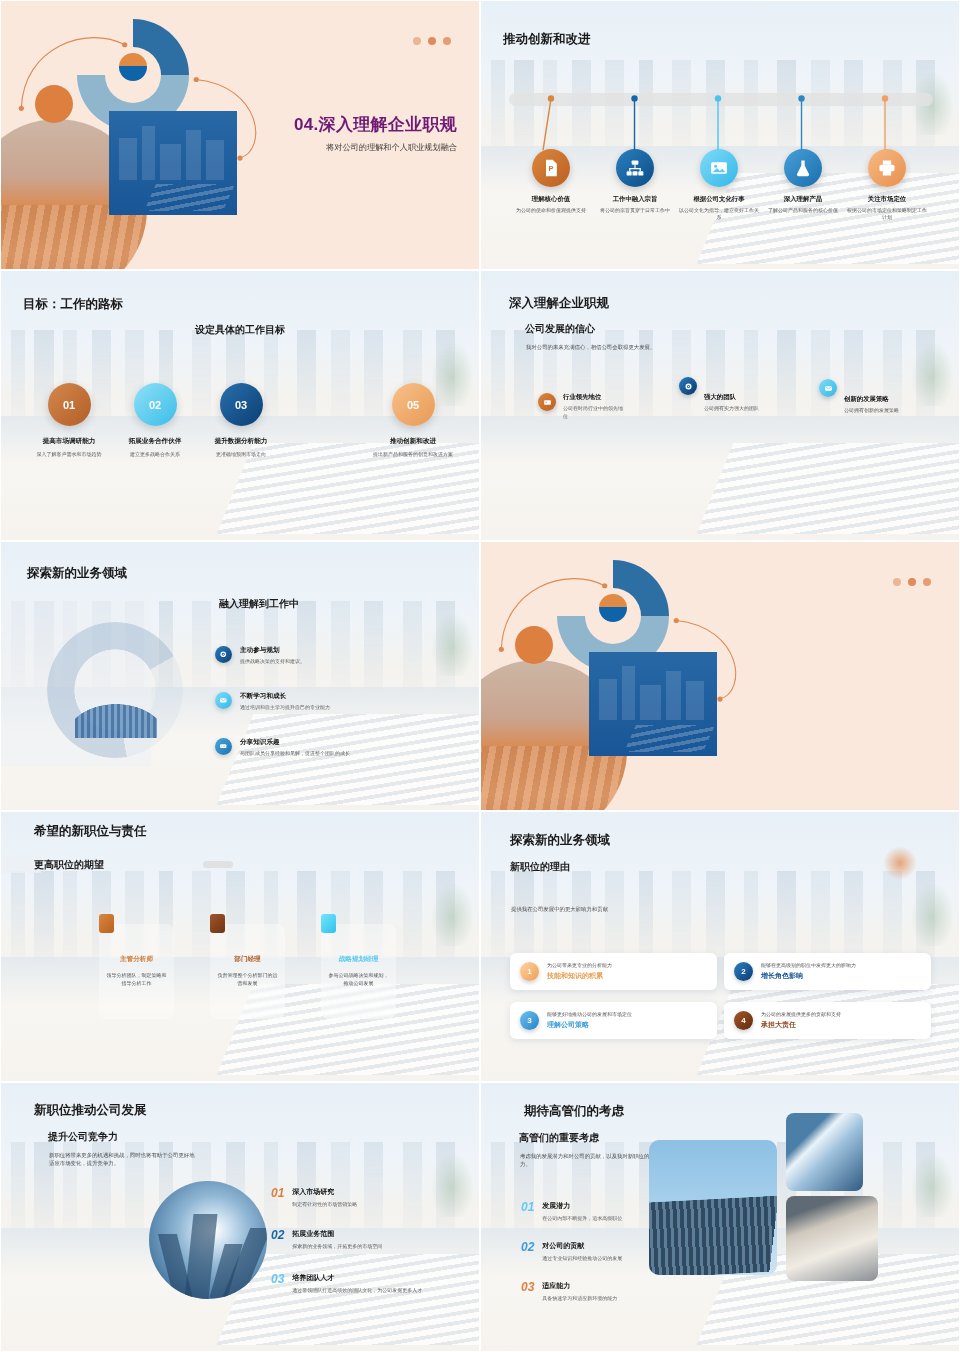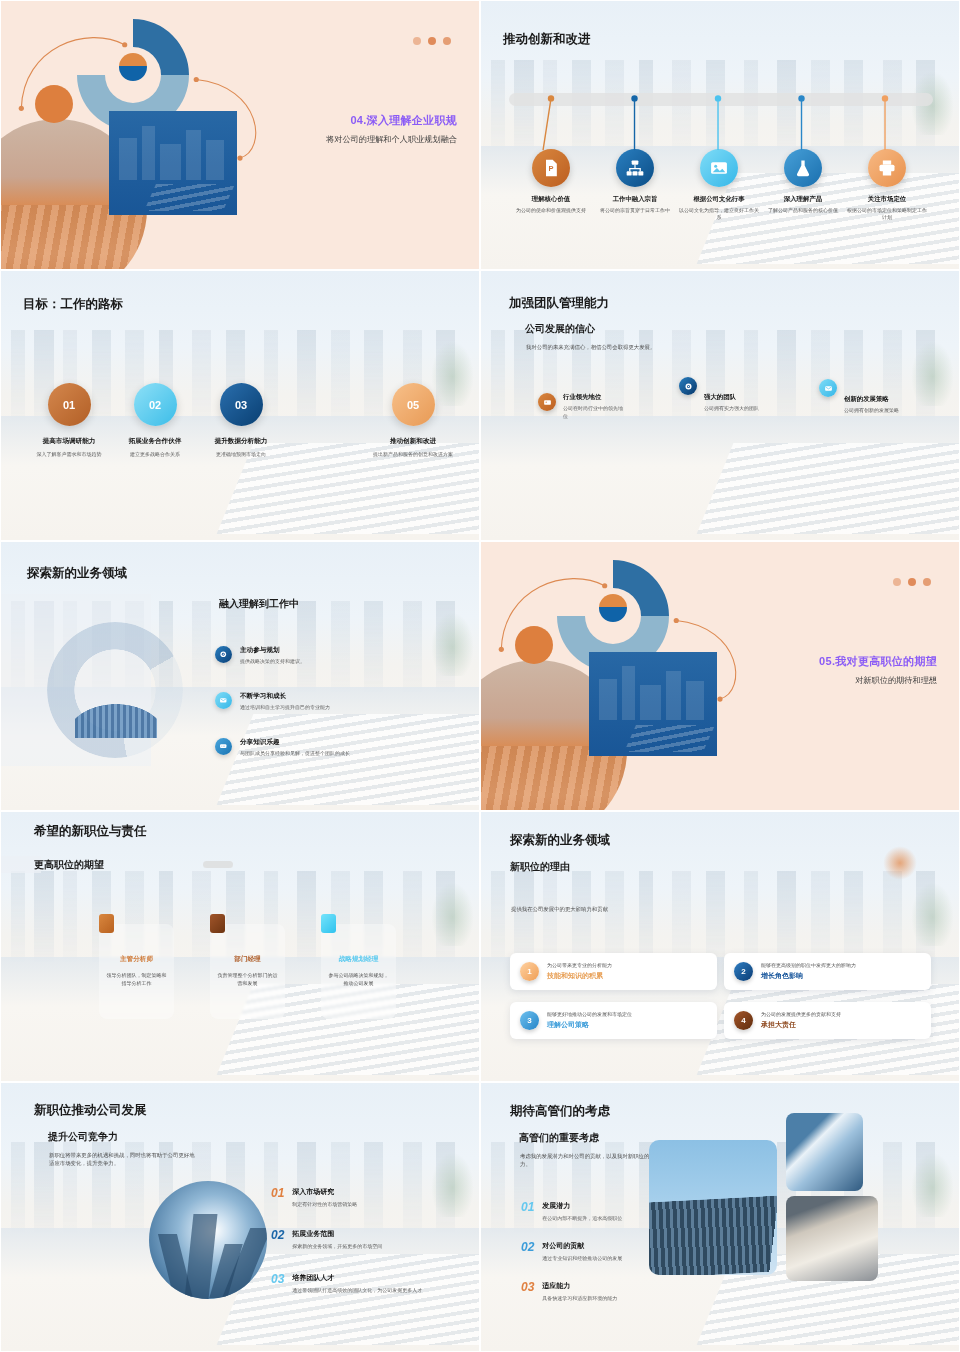--- a/index.html
+++ b/index.html
@@ -105,21 +105,21 @@
   }
   .photo .stair {
     position: absolute; right: 6%; bottom: 4%; width: 62%; height: 26%;
     background: repeating-linear-gradient(168deg, rgba(255,255,255,.22) 0 4px, rgba(255,255,255,0) 4px 9px);
     transform: skewX(-24deg);
   }
   .curve { position: absolute; left: 0; top: 0; width: 100%; height: 100%; pointer-events: none; }
   .cover-title {
     position: absolute; right: 22px; top: 112px; width: 250px; text-align: right;
   }
-  .cover-title h1 { font-size: 11px; font-weight: 700; color: #8b5cf6; letter-spacing: .3px; }
+  .cover-title h1 { font-size: 17px; font-weight: 700; color: #701a75; letter-spacing: .3px; }
   .cover-title p  { font-size: 8.2px; color: #3a3a3a; margin-top: 6px; }
 
   
   .s-title { position: absolute; font-size: 12.5px; font-weight: 700; color: #1b1b1b; }
   .s-sub   { position: absolute; font-size: 10px;   font-weight: 700; color: #1b1b1b; }
   .s-desc  { position: absolute; font-size: 5.4px;  color: #4a4a4a; line-height: 1.55; }
 
   
   .timeline-bar {
     position: absolute; left: 28px; top: 92px; width: 424px; height: 13px;
@@ -378,20 +378,21 @@
         <circle cx="406" cy="98" r="3.2" fill="#f0a060"></circle>
     </svg>
   </section>
 
   <section class="slide">
     <div class="citybg">
         <div class="tree"></div>
       </div>
     <div class="steps"></div>
     <div class="s-title" style="left:22px;top:25px;">目标：工作的路标</div>
+    <div class="s-sub" style="left:0;top:52px;width:100%;text-align:center;">设定具体的工作目标</div>
 
     <div class="num-item" style="left:22px;top:112px;">
       <div class="num-circle" style="background:linear-gradient(135deg,#d4874d,#b25f26);">01</div>
       <div class="num-h">提高市场调研能力</div>
       <div class="num-p">深入了解客户需求和市场趋势</div>
     </div>
     <div class="num-item" style="left:108px;top:112px;">
       <div class="num-circle" style="background:linear-gradient(135deg,#8ee0f7,#3cbde8);">02</div>
       <div class="num-h">拓展业务合作伙伴</div>
       <div class="num-p">建立更多战略合作关系</div>
@@ -406,21 +407,21 @@
       <div class="num-h">推动创新和改进</div>
       <div class="num-p">提出新产品和服务的创意和改进方案</div>
     </div>
   </section>
 
   <section class="slide">
     <div class="citybg">
         <div class="tree"></div>
       </div>
     <div class="steps"></div>
-    <div class="s-title" style="left:28px;top:24px;">加强团队管理能力</div>
+    <div class="s-title" style="left:28px;top:24px;">深入理解企业职规</div>
     <div class="s-sub" style="left:44px;top:51px;">公司发展的信心</div>
     <div class="s-desc" style="left:45px;top:72px;width:300px;">我对公司的未来充满信心，相信公司会取得更大发展。</div>
 
     <div class="conf-item" style="left:57px;top:122px;">
       <div class="conf-ico" style="background:linear-gradient(135deg,#d9873f,#bc5f21);">
         <svg viewBox="0 0 24 24">
             <rect x="3" y="6" width="18" height="12" rx="2"></rect>
             <circle cx="8.5" cy="11" r="1.6" fill="#cf7333"></circle>
           </svg>
       </div>
@@ -530,24 +531,20 @@
     </svg>
     <div class="piedot"></div>
     <div class="photo">
       <div class="bld" style="left:8%;width:14%;height:40%;"></div>
       <div class="bld" style="left:26%;width:10%;height:52%;"></div>
       <div class="bld" style="left:40%;width:16%;height:34%;"></div>
       <div class="bld" style="left:60%;width:12%;height:48%;"></div>
       <div class="bld" style="left:76%;width:14%;height:38%;"></div>
       <div class="stair"></div>
     </div>
-    <div class="cover-title">
-      <h1>05.我对更高职位的期望</h1>
-      <p>对新职位的期待和理想</p>
-    </div>
   </section>
 
   <section class="slide">
     <div class="citybg">
         <div class="tree"></div>
       </div>
     <div class="steps"></div>
     <div class="leftstrip"></div>
     <div class="pillbar"></div>
     <div class="s-title" style="left:33px;top:11px;">希望的新职位与责任</div>
@@ -647,21 +644,21 @@
         <div class="n-p">通过带领团队打造高绩效的团队文化，为公司发掘更多人才</div>
       </div>
     </div>
   </section>
 
   <section class="slide">
     <div class="citybg">
         <div class="tree"></div>
       </div>
     <div class="steps"></div>
-    <div class="s-title" style="left:29px;top:20px;">期待高管们的考虑</div>
+    <div class="s-title" style="left:43px;top:20px;">期待高管们的考虑</div>
     <div class="s-sub" style="left:38px;top:48px;">高管们的重要考虑</div>
     <div class="s-desc" style="left:39px;top:69px;width:155px;">考虑我的发展潜力和对公司的贡献，以及我对新职位的适应能力。</div>
 
     <div class="photo-tall">
         <div class="fins"></div>
       </div>
     <div class="photo-sm1"></div>
     <div class="photo-sm2"></div>
 
     <div class="nlist" style="left:40px;top:118px;width:150px;">

